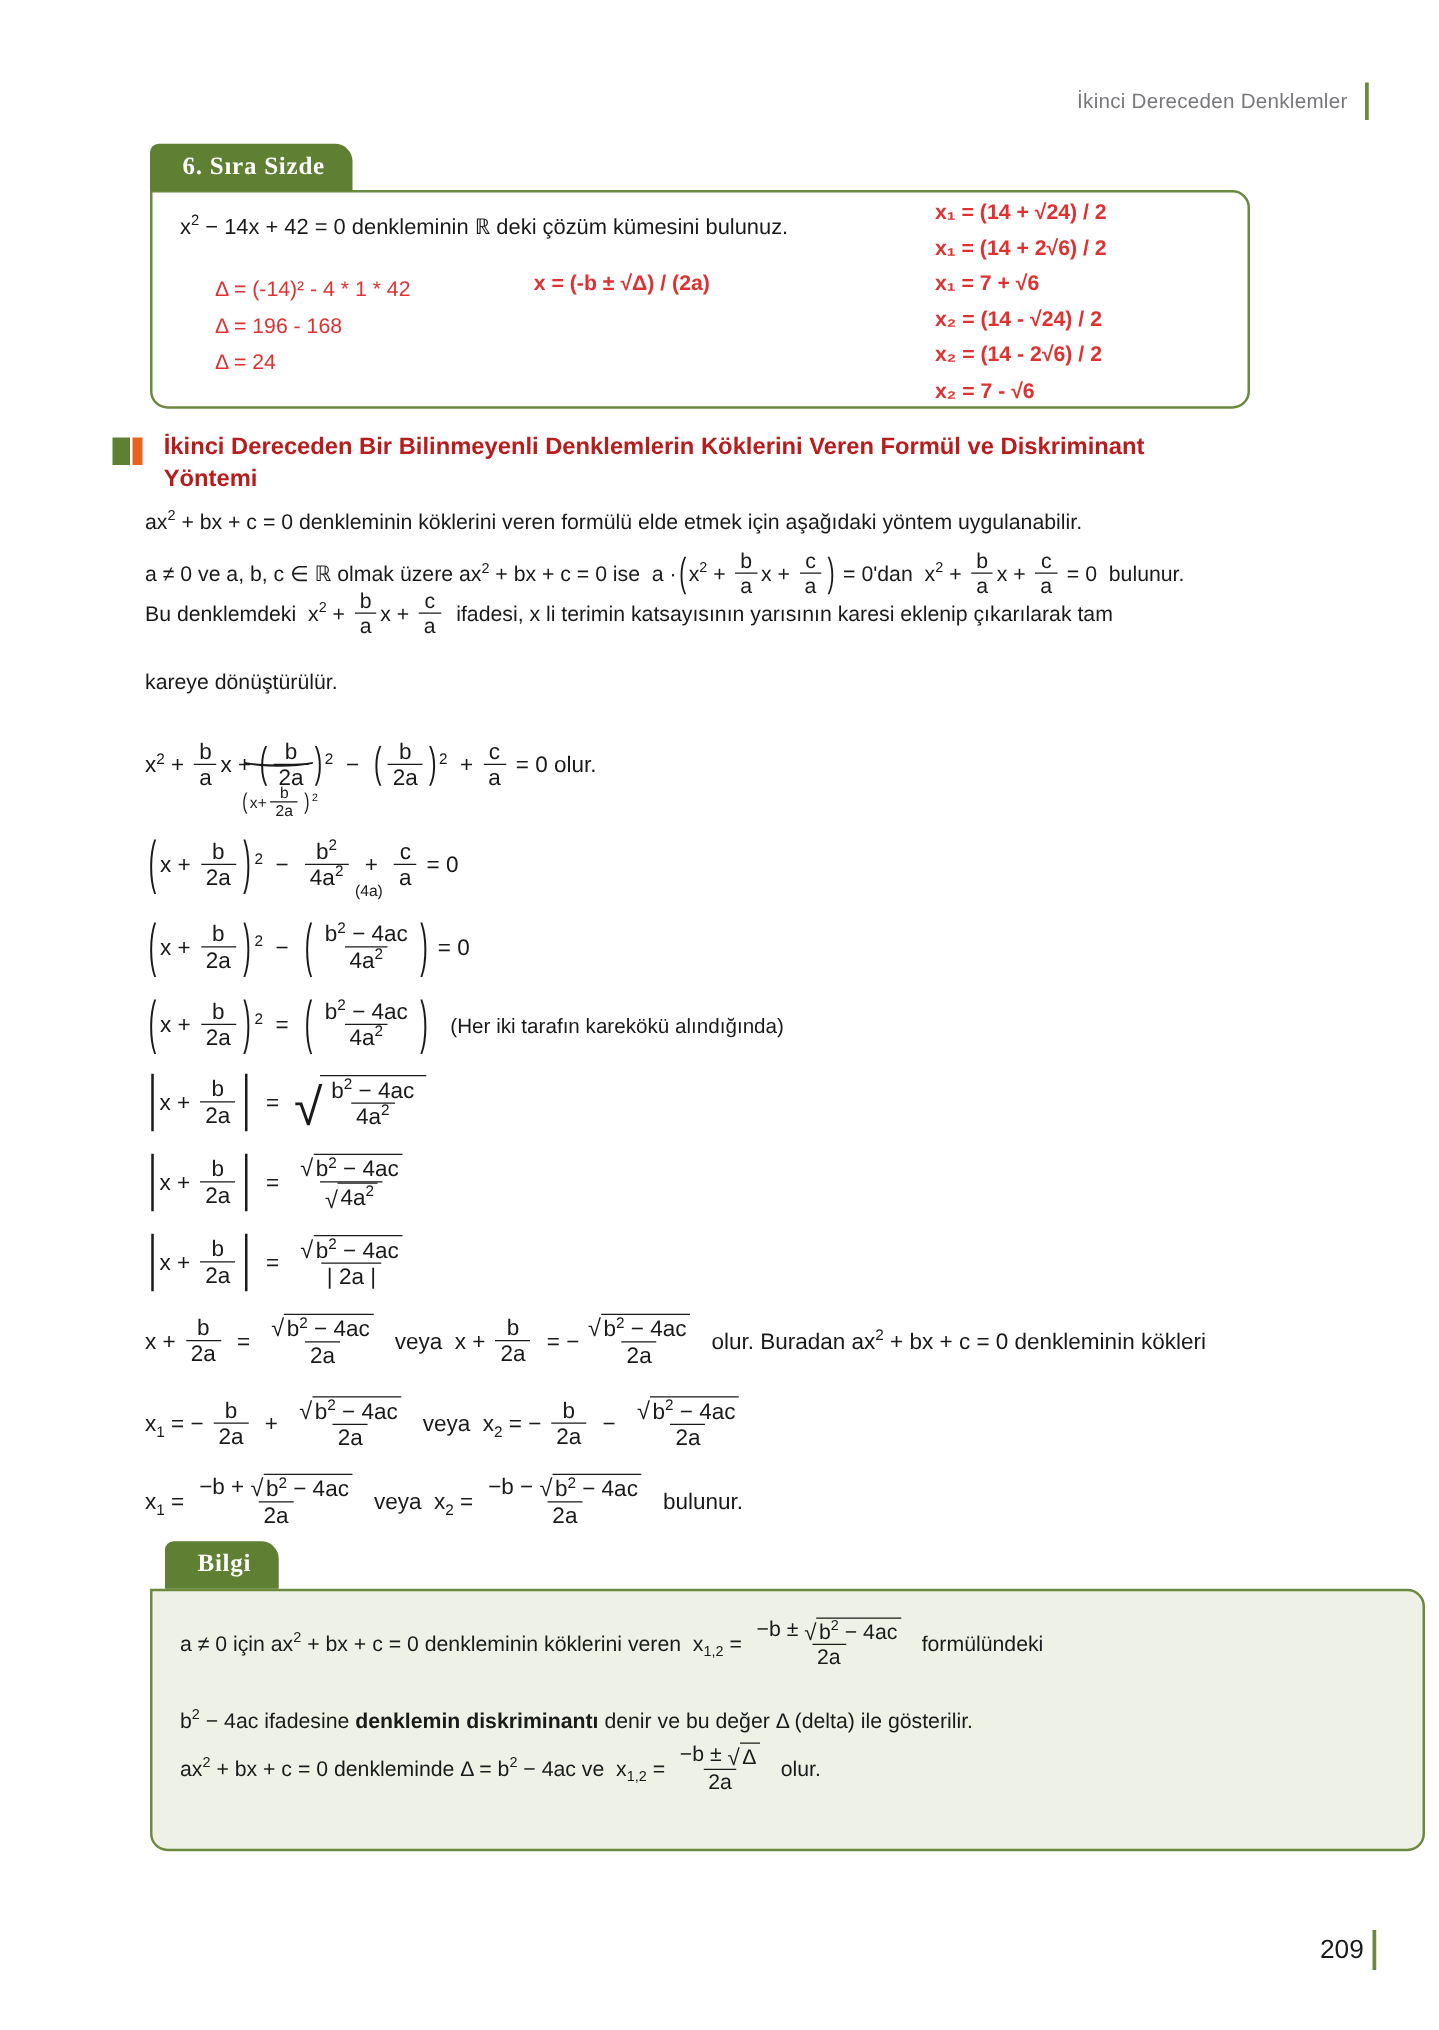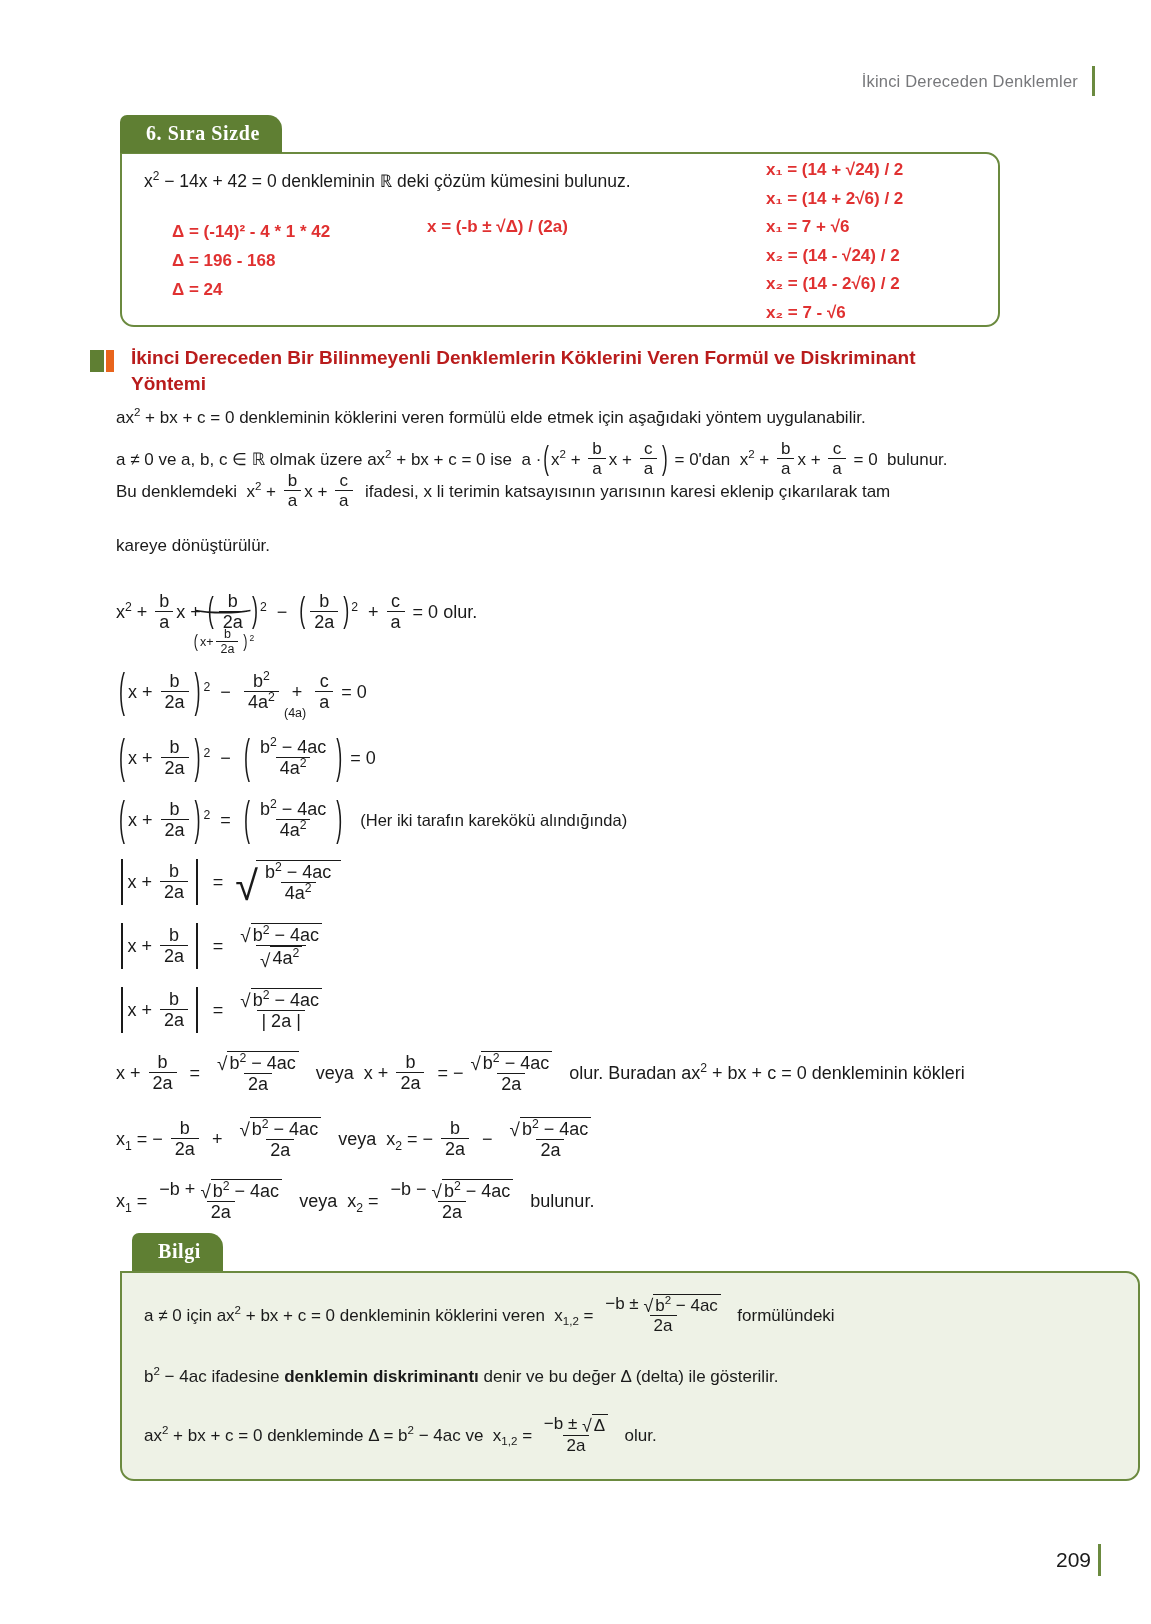--- a/index.html
+++ b/index.html
@@ -75,33 +75,33 @@
     left: 22px; top: 14px;
     font-size: 17.5px;
     color: #1a1a1a;
     white-space: nowrap;
   }
   .work-left {
     position: absolute;
     left: 50px; top: 63px;
     color: #e03131;
     font-size: 17px;
-    font-weight: bold;
+    font-weight: normal;
     line-height: 29px;
   }
   .work-formula {
     position: absolute;
     left: 305px; top: 63px;
     color: #e03131;
     font-size: 17px;
     font-weight: bold;
   }
   .work-right {
     position: absolute;
-    left: 644px; top: 2px;
+    left: 626px; top: 2px;
     color: #e03131;
     font-size: 17px;
     font-weight: bold;
     line-height: 28.5px;
   }
 
   
   #section-heading {
     position: absolute;
     left: 90px; top: 345px;
@@ -572,21 +572,21 @@
               </span></span>
           <span class="den">2a</span>
         </span>
         &nbsp;formülündeki</span>
     </div>
 
     <div class="bilgi-line" style="top:93px;">
       <span class="m">b<sup>2</sup> − 4ac ifadesine <b>denklemin diskriminantı</b> denir ve bu değer Δ (delta) ile gösterilir.</span>
     </div>
 
-    <div class="bilgi-line" style="top:142px;">
+    <div class="bilgi-line" style="top:122px;">
       <span class="m">ax<sup>2</sup> + bx + c = 0 denkleminde Δ = b<sup>2</sup> − 4ac ve&nbsp; x<sub>1,2</sub> =
         <span class="frac">
           <span class="num">−b ± <span class="sqrt">
                 <span class="rad">√</span>
                 <span class="body">Δ</span>
               </span></span>
           <span class="den">2a</span>
         </span>
         &nbsp;olur.</span>
     </div>

